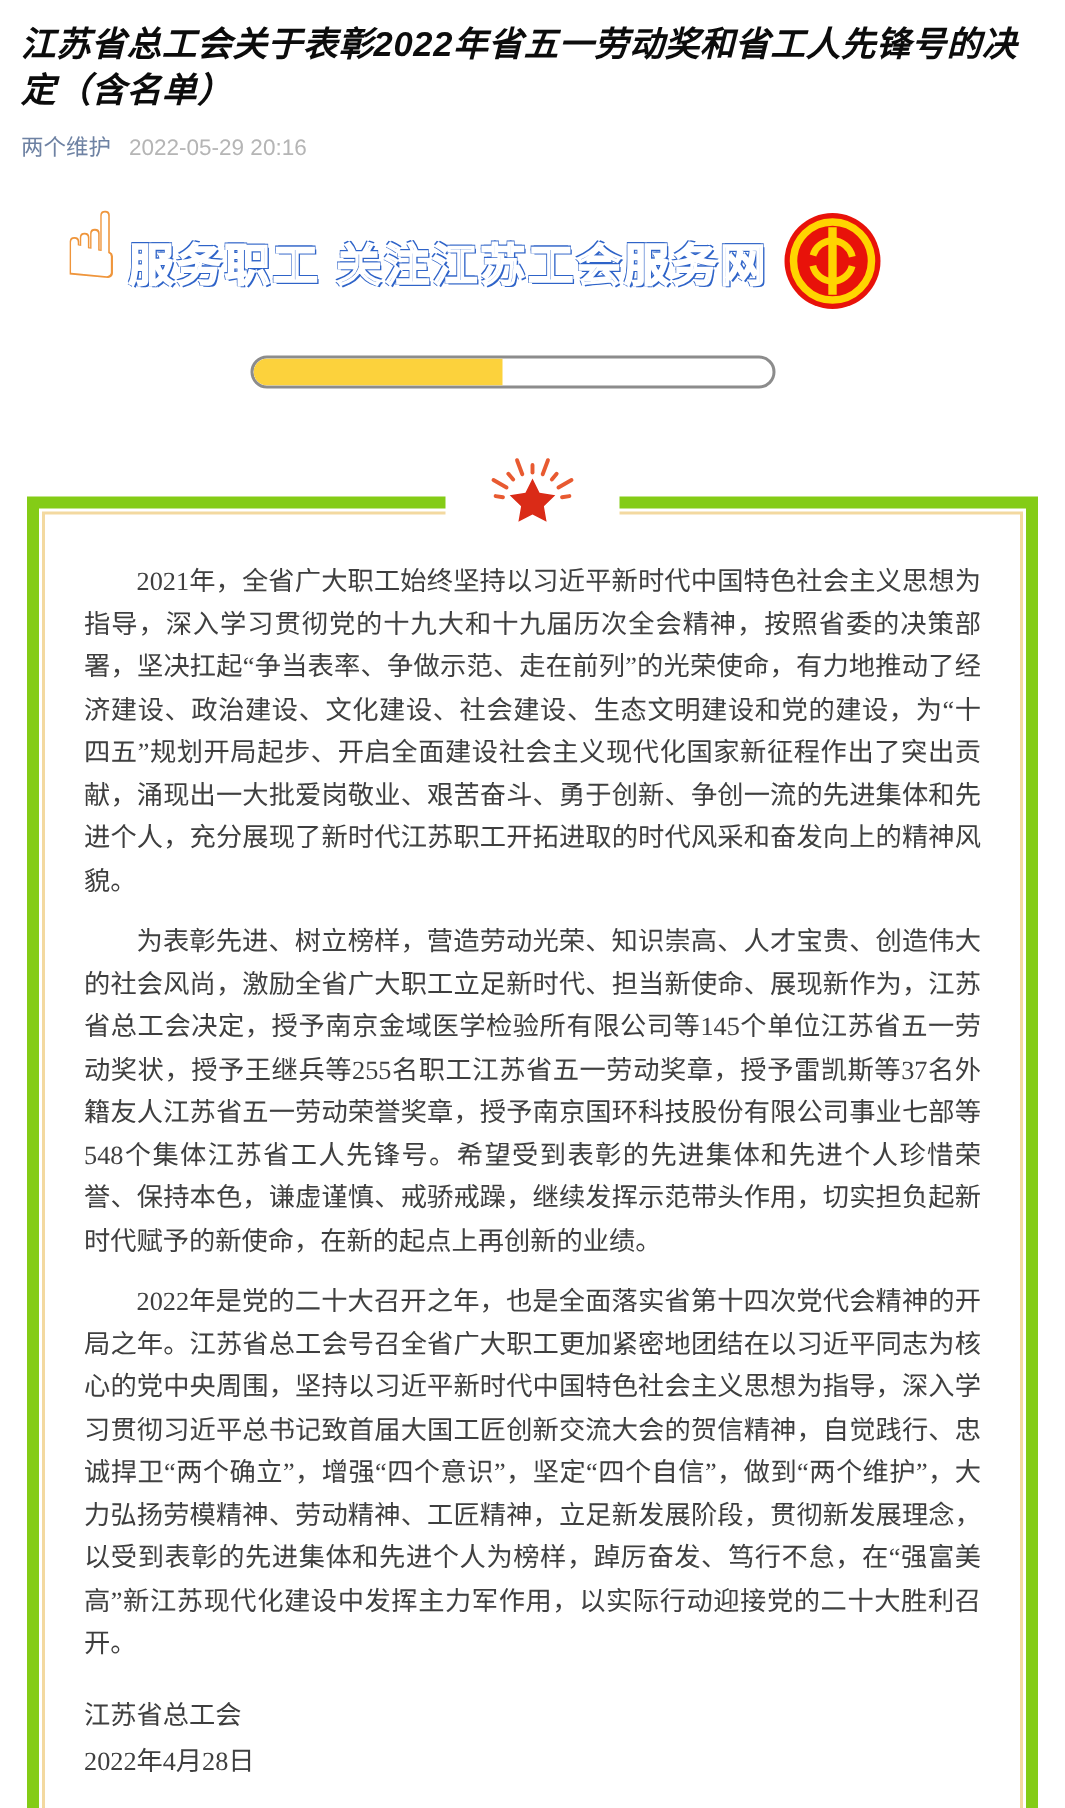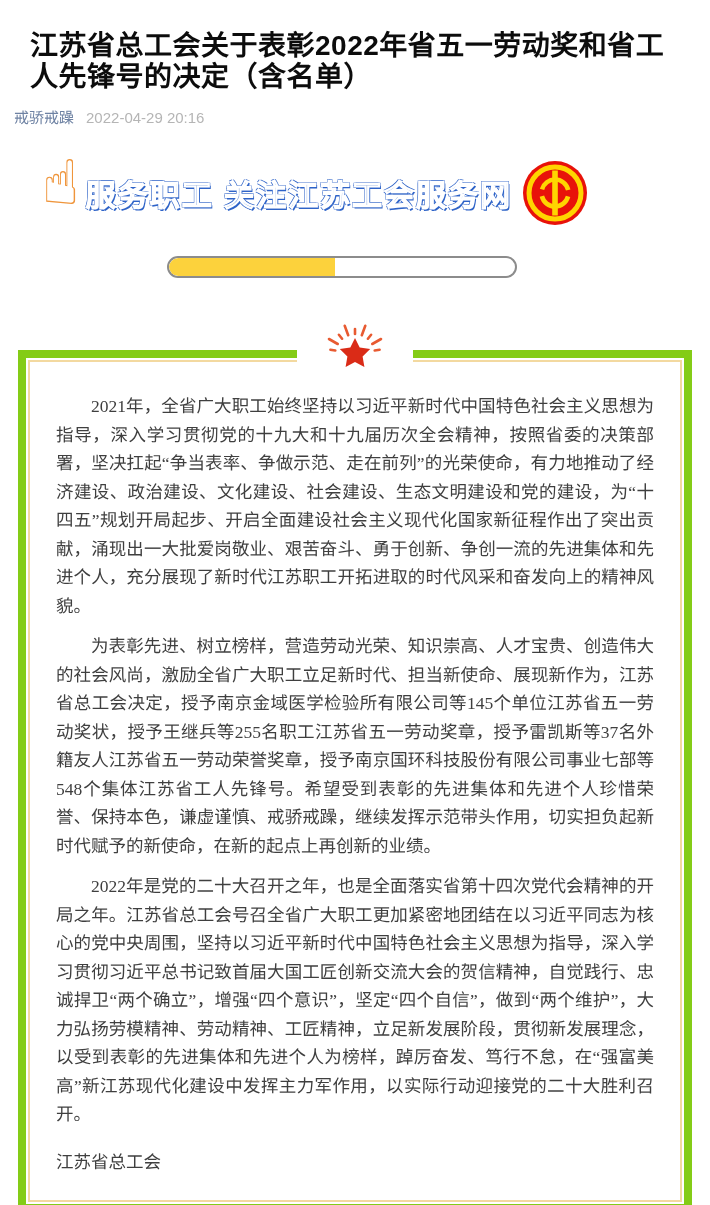--- a/index.html
+++ b/index.html
@@ -7,26 +7,27 @@
   body {
     width: 710px;
     background: #ffffff;
     font-family: "Liberation Sans", "DejaVu Sans", sans-serif;
     -webkit-font-smoothing: antialiased;
   }
 
   
   .article-header { padding: 14px 14px 0 14px; }
   .article-title {
-    margin: 16px;
-    font-size: 28px;
+    margin: 0;
+    font-size: 23px;
     font-weight: 700;
     color: #0c0c0c;
     line-height: 31px;
     letter-spacing: 0.5px;
+    font-style: italic;
   }
   .byline { margin-top: 13px; font-size: 15px; line-height: 20px; }
   .byline .account { color: #6e82a3; margin-right: 12px; cursor: pointer; }
   .byline .pub-time { color: #b5b5b5; }
 
   
   .banner {
     margin: 22px 0 0 42px;
     display: flex;
     align-items: center;
@@ -106,21 +107,21 @@
     color: #3f3f3f;
     font-family: "Liberation Serif", "DejaVu Serif", serif;
   }
 </style>
 </head>
 <body>
 
 <div class="article-header">
   <h1 class="article-title">江苏省总工会关于表彰2022年省五一劳动奖和省工人先锋号的决定（含名单）</h1>
   <div class="byline">
-    <span class="account">戒骄戒躁</span><span class="pub-time">2022-04-29 20:16</span>
+    <span class="account">两个维护</span><span class="pub-time">2022-05-29 20:16</span>
   </div>
 </div>
 
 <div class="banner">
   <span class="hand">☝</span>
   <span class="slogan">服务职工 关注江苏工会服务网</span>
   <span class="logo-wrap">
     <svg width="66" height="66" viewBox="0 0 66 66">
       <circle cx="33" cy="33" r="32" fill="#e8120a"></circle>
       <circle cx="33" cy="33" r="26" fill="none" stroke="#ffd500" stroke-width="5"></circle>
@@ -150,15 +151,16 @@
       </g>
       <polygon fill="#da2b17" points="42,30 46.7,39.5 57.2,41.1 49.6,48.5 51.4,58.9 42,54 32.6,58.9 34.4,48.5 26.8,41.1 37.3,39.5"></polygon>
     </svg>
   </div>
   <div class="decision-inner">
     <p>2021年，全省广大职工始终坚持以习近平新时代中国特色社会主义思想为指导，深入学习贯彻党的十九大和十九届历次全会精神，按照省委的决策部署，坚决扛起“争当表率、争做示范、走在前列”的光荣使命，有力地推动了经济建设、政治建设、文化建设、社会建设、生态文明建设和党的建设，为“十四五”规划开局起步、开启全面建设社会主义现代化国家新征程作出了突出贡献，涌现出一大批爱岗敬业、艰苦奋斗、勇于创新、争创一流的先进集体和先进个人，充分展现了新时代江苏职工开拓进取的时代风采和奋发向上的精神风貌。</p>
     <p>为表彰先进、树立榜样，营造劳动光荣、知识崇高、人才宝贵、创造伟大的社会风尚，激励全省广大职工立足新时代、担当新使命、展现新作为，江苏省总工会决定，授予南京金域医学检验所有限公司等145个单位江苏省五一劳动奖状，授予王继兵等255名职工江苏省五一劳动奖章，授予雷凯斯等37名外籍友人江苏省五一劳动荣誉奖章，授予南京国环科技股份有限公司事业七部等548个集体江苏省工人先锋号。希望受到表彰的先进集体和先进个人珍惜荣誉、保持本色，谦虚谨慎、戒骄戒躁，继续发挥示范带头作用，切实担负起新时代赋予的新使命，在新的起点上再创新的业绩。</p>
     <p>2022年是党的二十大召开之年，也是全面落实省第十四次党代会精神的开局之年。江苏省总工会号召全省广大职工更加紧密地团结在以习近平同志为核心的党中央周围，坚持以习近平新时代中国特色社会主义思想为指导，深入学习贯彻习近平总书记致首届大国工匠创新交流大会的贺信精神，自觉践行、忠诚捍卫“两个确立”，增强“四个意识”，坚定“四个自信”，做到“两个维护”，大力弘扬劳模精神、劳动精神、工匠精神，立足新发展阶段，贯彻新发展理念，以受到表彰的先进集体和先进个人为榜样，踔厉奋发、笃行不怠，在“强富美高”新江苏现代化建设中发挥主力军作用，以实际行动迎接党的二十大胜利召开。</p>
     <div class="signature">
       <div>江苏省总工会</div>
+      <div>2022年4月28日</div>
     </div>
   </div>
 </div>
 
 </body></html>

